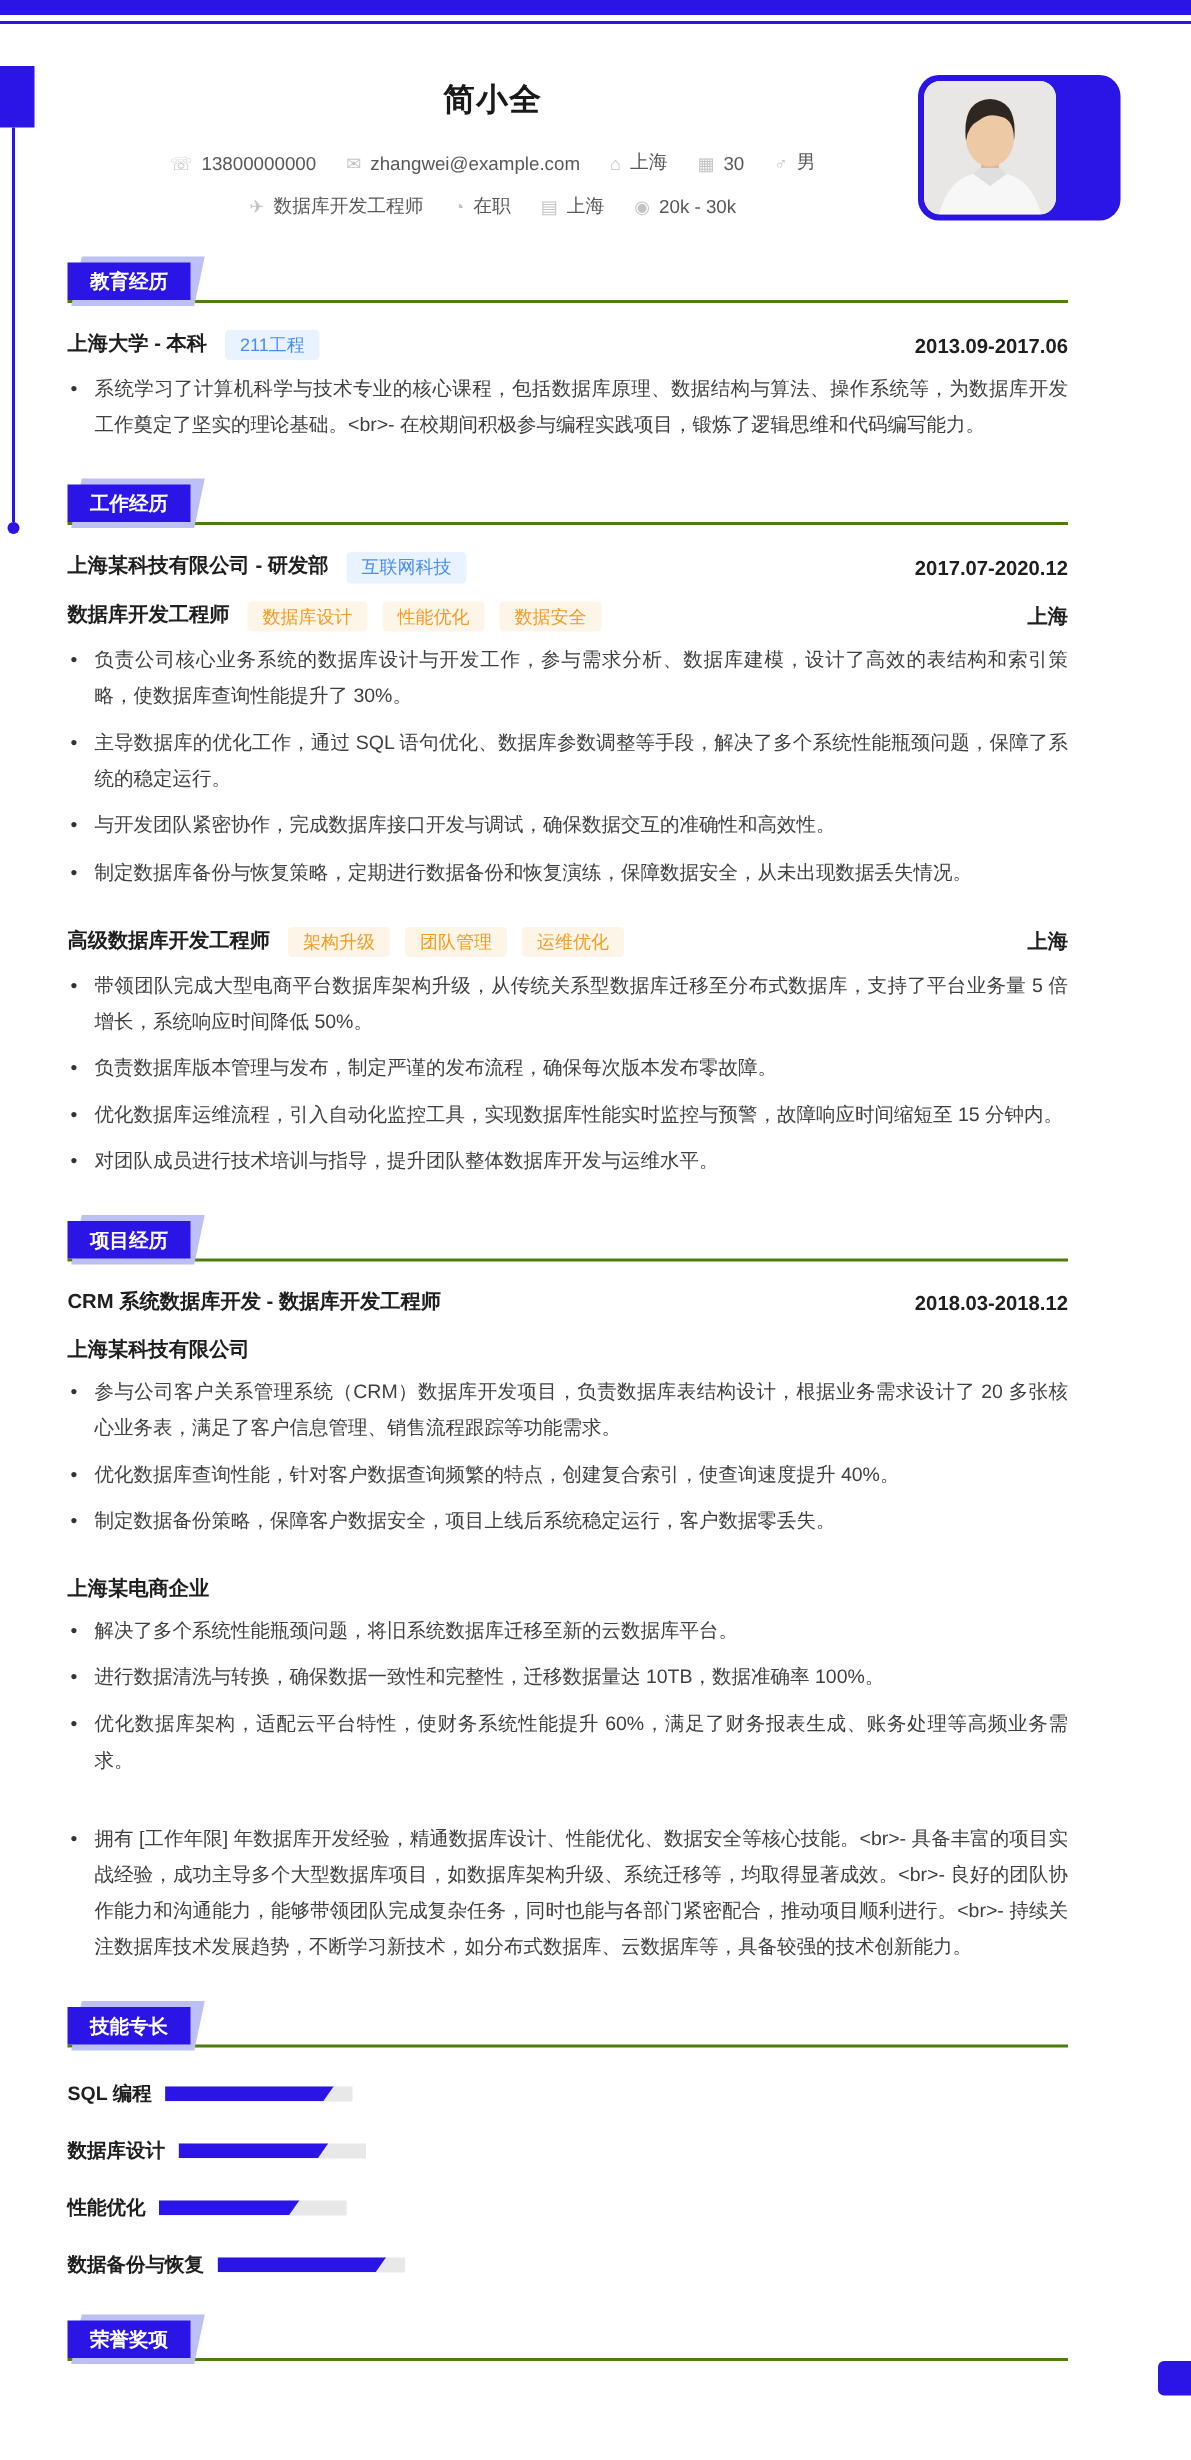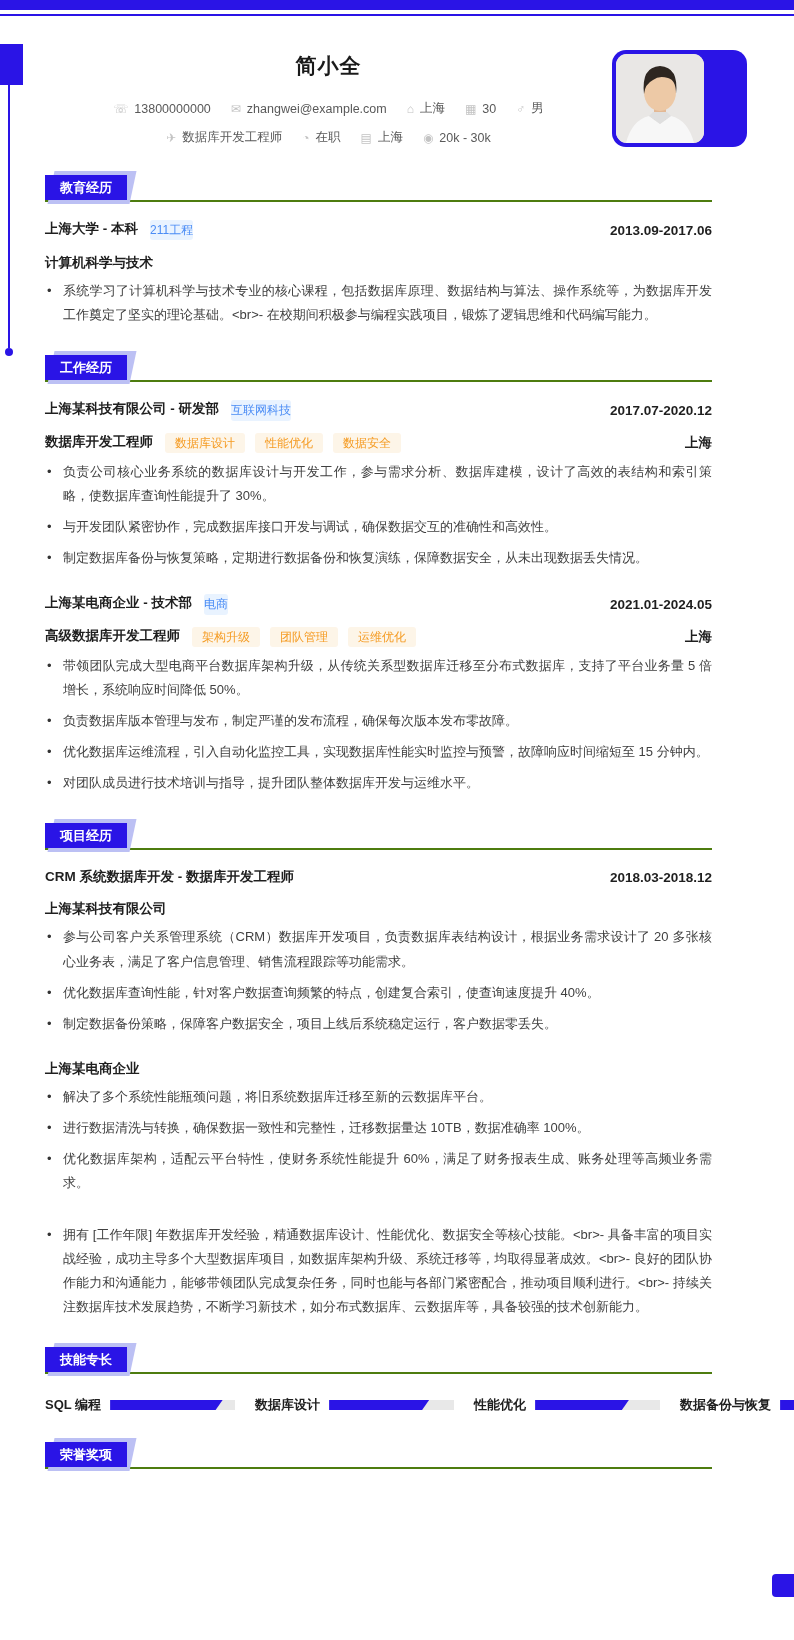--- a/index.html
+++ b/index.html
@@ -35,32 +35,32 @@
   .sec-head { border-bottom:2px solid #4d7c0f; }
   .badge-wrap { position:relative; display:inline-block; vertical-align:bottom; }
   .badge-shadow { position:absolute; left:6px; top:-4px; width:100%; height:calc(100% + 8px); background:var(--accentShadow); transform:skewX(-12deg); }
   .badge { position:relative; display:inline-block; background:var(--accent); color:#fff; font-weight:700; font-size:13px; padding:6px 15px; line-height:1; }
 
   .row { display:flex; justify-content:space-between; align-items:center; margin-top:18px; }
   .row-left { display:flex; align-items:flex-start; gap:12px; }
   .etitle { font-size:13.5px; font-weight:700; color:#1f1f1f; }
   .ebold  { font-size:13.5px; font-weight:700; color:#1f1f1f; margin-top:14px; }
   .edate, .ecity { font-size:13.5px; font-weight:700; color:#1f1f1f; }
-  .tag-blue  { font-size:12px; color:var(--tagBlueText); background:var(--tagBlueBg); padding:3px 0; border-radius:3px; line-height:1.2; }
+  .tag-blue  { font-size:12px; color:var(--tagBlueText); background:var(--tagBlueBg); padding:3px 10px; border-radius:3px; line-height:1.2; }
   .tag-orange{ font-size:12px; color:var(--tagOrangeText); background:var(--tagOrangeBg); padding:3px 10px; border-radius:3px; line-height:1.2; }
   .tags { display:inline-flex; gap:10px; }
 
   ul.bullets { margin:6px 0 0; padding:0; list-style:none; }
   ul.bullets li { position:relative; padding-left:18px; font-size:13px; line-height:1.85; color:#404040; text-align:justify; margin-top:7px; }
   ul.bullets li::before { content:"•"; position:absolute; left:2px; color:#333; }
 
   .entry + .entry { margin-top:24px; }
 
   
-  .skills { display:grid; grid-template-columns:1fr 1fr 1fr 1fr; column-gap:20px; row-gap:20px; margin-top:22px; }
+  .skills { display:grid; grid-template-columns:1fr; column-gap:20px; row-gap:20px; margin-top:22px; }
   .skill { display:flex; align-items:center; gap:9px; }
   .skill-label { font-size:13px; font-weight:700; color:#1f1f1f; white-space:nowrap; }
   .skill-track { width:125px; height:10px; background:var(--track); }
   .skill-fill  { height:100%; background:var(--accent); clip-path:polygon(0 0, 100% 0, calc(100% - 7px) 100%, 0 100%); }
 
   
   .fab { position:absolute; right:0; top:1574px; width:22px; height:23px; background:var(--accent); border-radius:4px 0 0 4px; cursor:pointer; }
 </style>
 </head>
 <body>
@@ -142,21 +142,20 @@
         </span>
       </div>
       <div class="entry">
         <div class="row">
           <span class="row-left">
             <span class="etitle">上海大学 - 本科</span>
             <span class="tag-blue">211工程</span>
           </span>
           <span class="edate">2013.09-2017.06</span>
         </div>
-        <div class="ebold">计算机科学与技术</div>
         <ul class="bullets">
           <li>系统学习了计算机科学与技术专业的核心课程，包括数据库原理、数据结构与算法、操作系统等，为数据库开发工作奠定了坚实的理论基础。&lt;br&gt;- 在校期间积极参与编程实践项目，锻炼了逻辑思维和代码编写能力。</li>
         </ul>
       </div>
     </div>
 
     <div class="section">
       <div class="sec-head">
         <span class="badge-wrap">
           <span class="badge-shadow"></span>
@@ -178,33 +177,27 @@
             <span class="tags">
               <span class="tag-orange">数据库设计</span>
               <span class="tag-orange">性能优化</span>
               <span class="tag-orange">数据安全</span>
             </span>
           </span>
           <span class="ecity">上海</span>
         </div>
         <ul class="bullets">
           <li>负责公司核心业务系统的数据库设计与开发工作，参与需求分析、数据库建模，设计了高效的表结构和索引策略，使数据库查询性能提升了 30%。</li>
+          <li>主导数据库的优化工作，通过 SQL 语句优化、数据库参数调整等手段，解决了多个系统性能瓶颈问题，保障了系统的稳定运行。</li>
           <li>与开发团队紧密协作，完成数据库接口开发与调试，确保数据交互的准确性和高效性。</li>
           <li>制定数据库备份与恢复策略，定期进行数据备份和恢复演练，保障数据安全，从未出现数据丢失情况。</li>
         </ul>
       </div>
 
       <div class="entry">
-        <div class="row">
-          <span class="row-left">
-            <span class="etitle">上海某电商企业 - 技术部</span>
-            <span class="tag-blue">电商</span>
-          </span>
-          <span class="edate">2021.01-2024.05</span>
-        </div>
         <div class="row" style="margin-top:12px">
           <span class="row-left">
             <span class="etitle">高级数据库开发工程师</span>
             <span class="tags">
               <span class="tag-orange">架构升级</span>
               <span class="tag-orange">团队管理</span>
               <span class="tag-orange">运维优化</span>
             </span>
           </span>
           <span class="ecity">上海</span>

